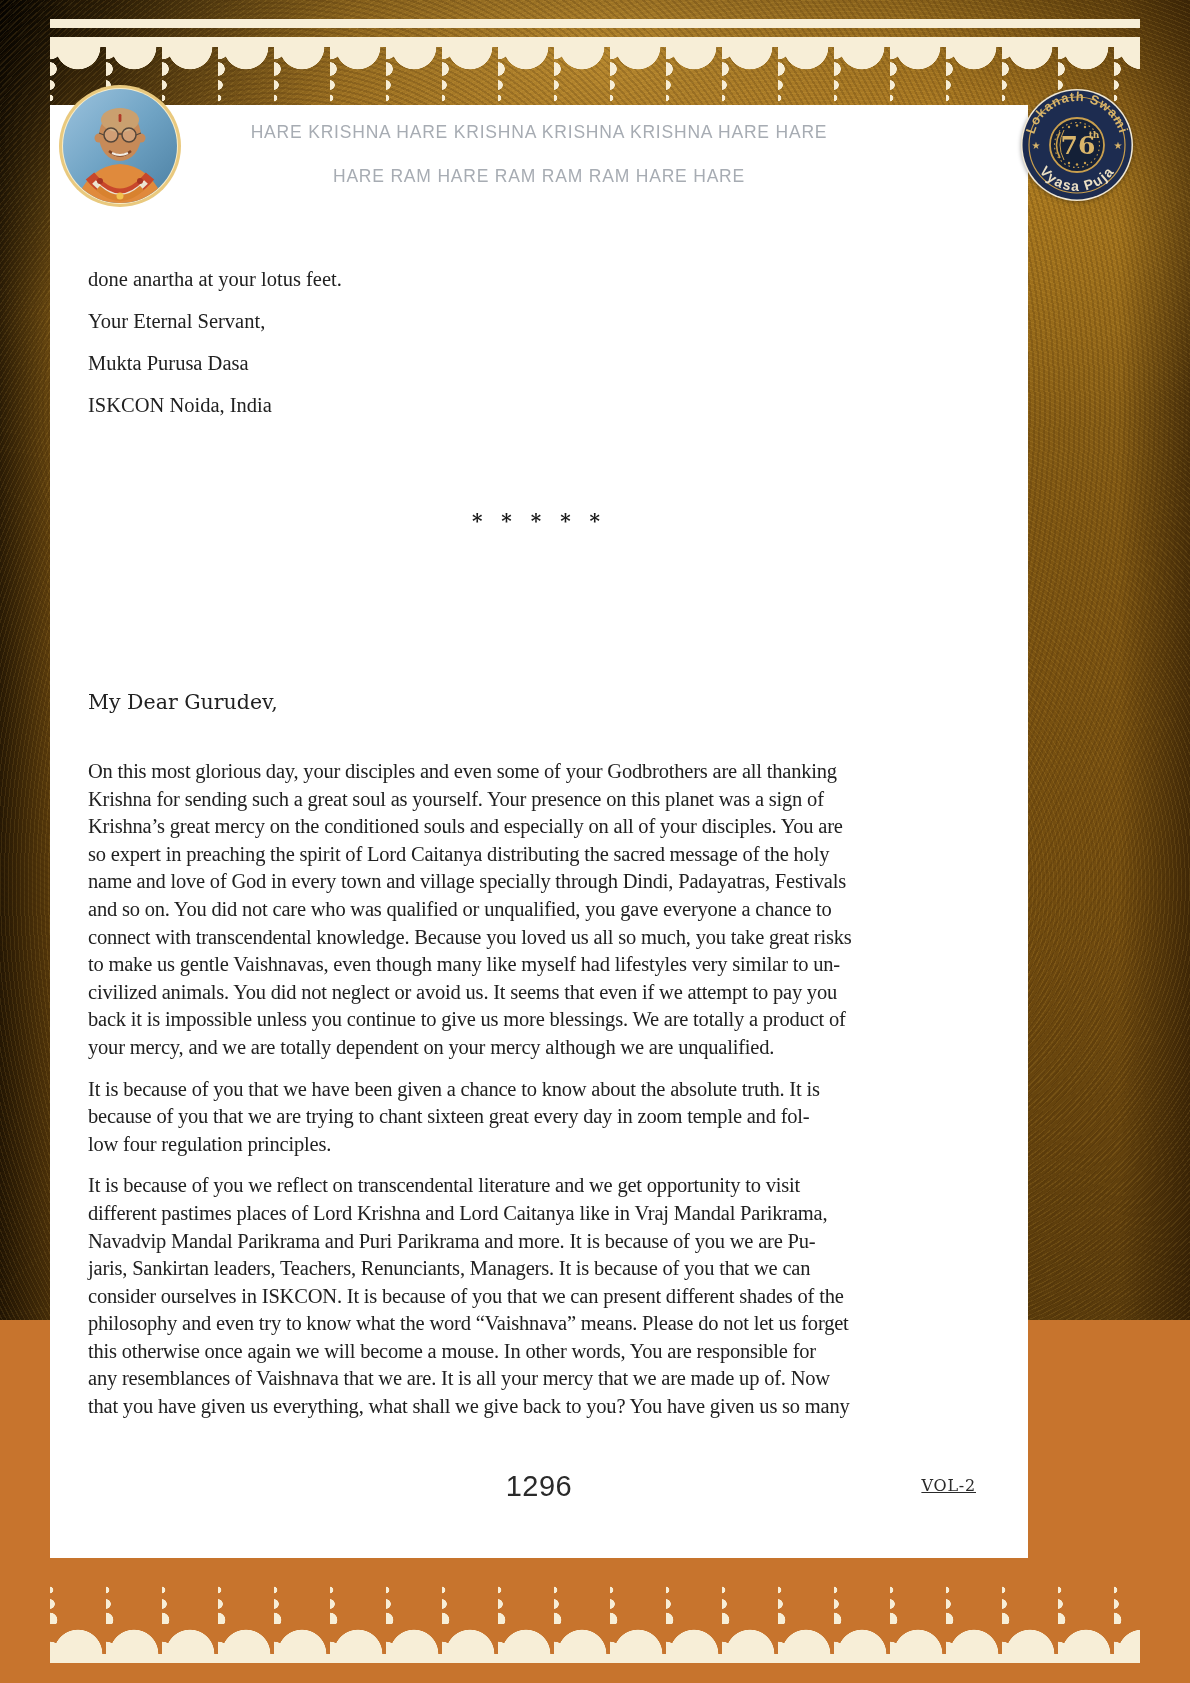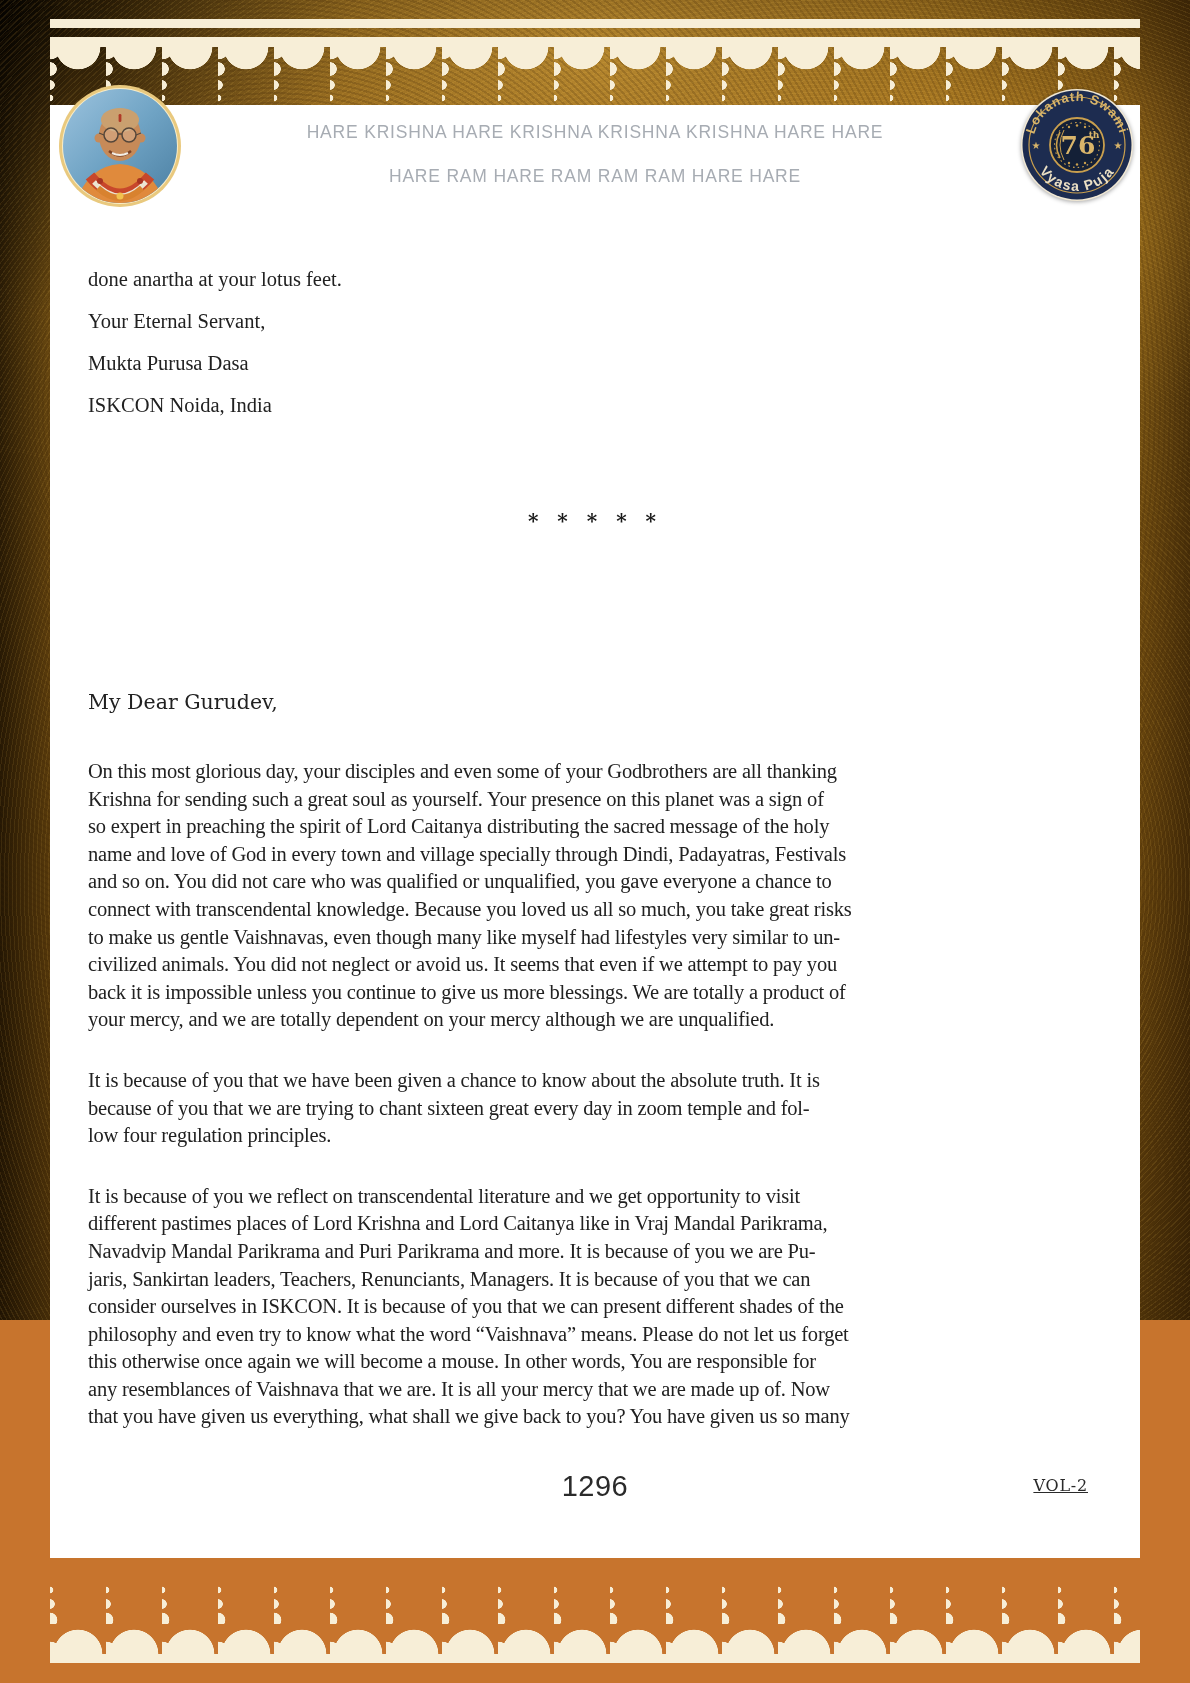--- a/index.html
+++ b/index.html
@@ -54,39 +54,39 @@
   .bottom-domes{
     position:absolute; left:50px; width:1090px; top:1624px; height:30px;
     background-image:
       radial-gradient(circle at 28px 30px, #f7eed7 24px, transparent 24.6px),
       radial-gradient(circle at 0px 30px,  #f7eed7 12px, transparent 12.6px);
     background-size:56px 30px; background-repeat:repeat-x;
   }
   .bottom-stripe{ position:absolute; left:50px; width:1090px; top:1654px; height:9px; background:#f7eed7; }
 
   
-  .sheet{ position:absolute; left:50px; top:105px; width:1090px; height:1453px; background:#ffffff; }
+  .sheet{ position:absolute; left:50px; top:105px; width:978px; height:1453px; background:#ffffff; }
 
   .mantra{ position:absolute; left:0; right:0; text-align:center;
            font-family:"Liberation Sans", sans-serif; color:#a7acb3;
            font-size:17.5px; letter-spacing:.8px; white-space:nowrap; }
   .mantra-1{ top:17px; }
   .mantra-2{ top:61px; }
 
   .closing{ position:absolute; left:38px; top:153px; font-size:20.5px; line-height:42px; color:#212121; }
   .closing .line{ white-space:nowrap;font-family:Liberation Serif, serif; }
 
   .separator{ position:absolute; left:0; right:0; top:404px; text-align:center;
               font-size:20px; font-weight:bold; letter-spacing:6px; color:#1a1a1a; }
 
   .salutation{ position:absolute; left:38px; top:584px; font-size:20.5px; line-height:27.6px; color:#212121; }
 
   .letter-body{ position:absolute; left:38px; top:653px; width:960px;
                 font-size:20.5px; line-height:27.6px; color:#212121; letter-spacing:-0.2px; }
-  .letter-body .para + .para{ margin-top:33px; }
+  .letter-body .para + .para{ margin-top:14px; }
   .letter-body .line{ white-space:nowrap;font-family:Liberation Serif, serif; }
 
   .footer-num{ position:absolute; left:0; right:0; top:1365px; text-align:center;
                font-family:"Liberation Sans", sans-serif; font-size:29px; color:#2a2a2a;
                letter-spacing:.5px; }
   .footer-vol{ position:absolute; right:52px; top:1371px; font-family:"DejaVu Serif", serif;
                font-size:16px; color:#2a2a2a; letter-spacing:.8px;text-decoration:underline; }
 
   
   .photo{ position:absolute; left:58px; top:84px; width:124px; height:124px; }
@@ -118,20 +118,21 @@
       </div>
 
     <div class="separator">* * * * *</div>
 
     <div class="salutation">My Dear Gurudev,</div>
 
     <div class="letter-body">
         <div class="para">
           <div class="line">On this most glorious day, your disciples and even some of your Godbrothers are all thanking</div>
           <div class="line">Krishna for sending such a great soul as yourself. Your presence on this planet was a sign of</div>
+          <div class="line">Krishna’s great mercy on the conditioned souls and especially on all of your disciples. You are</div>
           <div class="line">so expert in preaching the spirit of Lord Caitanya distributing the sacred message of the holy</div>
           <div class="line">name and love of God in every town and village specially through Dindi, Padayatras, Festivals</div>
           <div class="line">and so on. You did not care who was qualified or unqualified, you gave everyone a chance to</div>
           <div class="line">connect with transcendental knowledge. Because you loved us all so much, you take great risks</div>
           <div class="line">to make us gentle Vaishnavas, even though many like myself had lifestyles very similar to un-</div>
           <div class="line">civilized animals. You did not neglect or avoid us. It seems that even if we attempt to pay you</div>
           <div class="line">back it is impossible unless you continue to give us more blessings. We are totally a product of</div>
           <div class="line">your mercy, and we are totally dependent on your mercy although we are unqualified.</div>
         </div>
         <div class="para">

